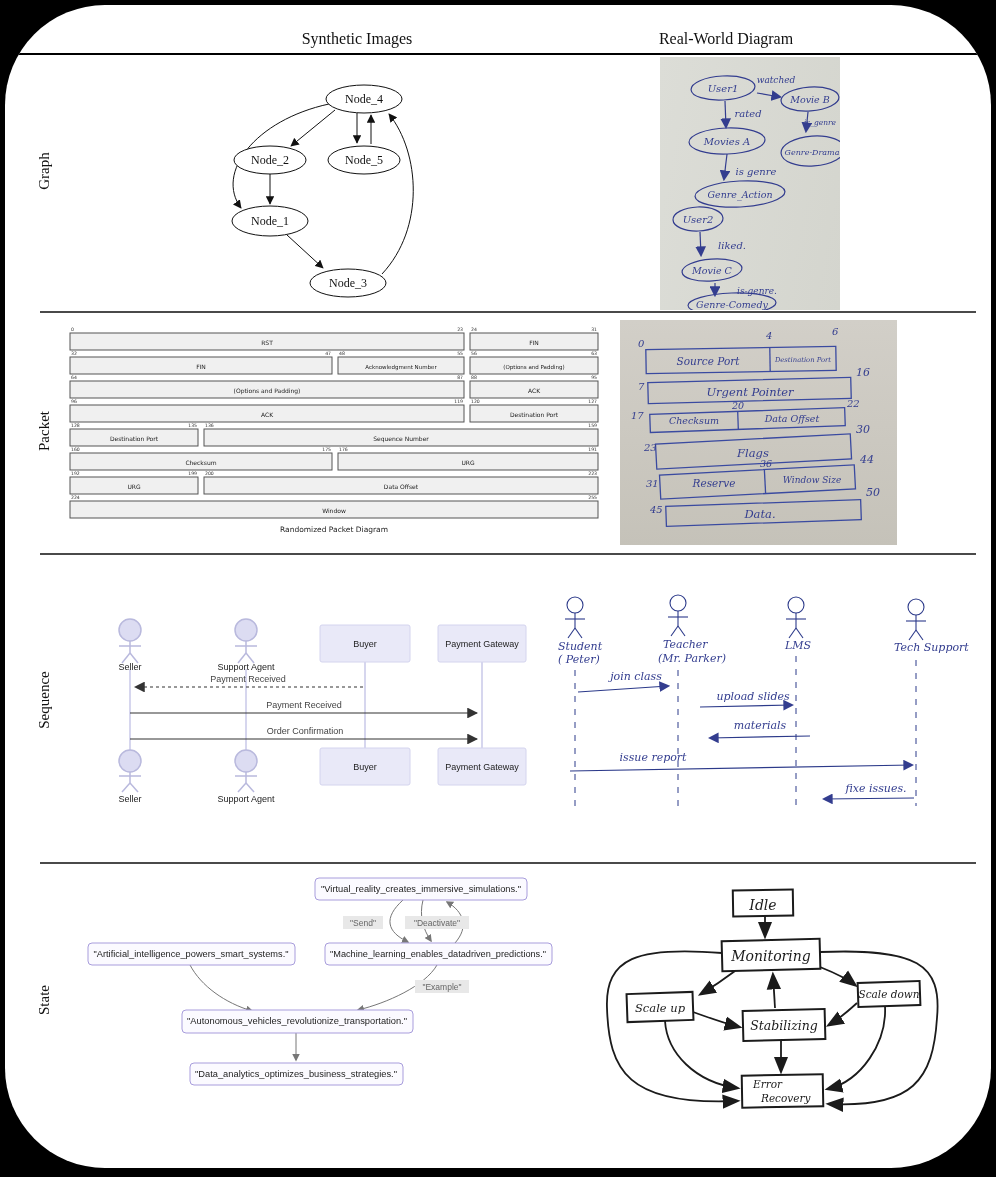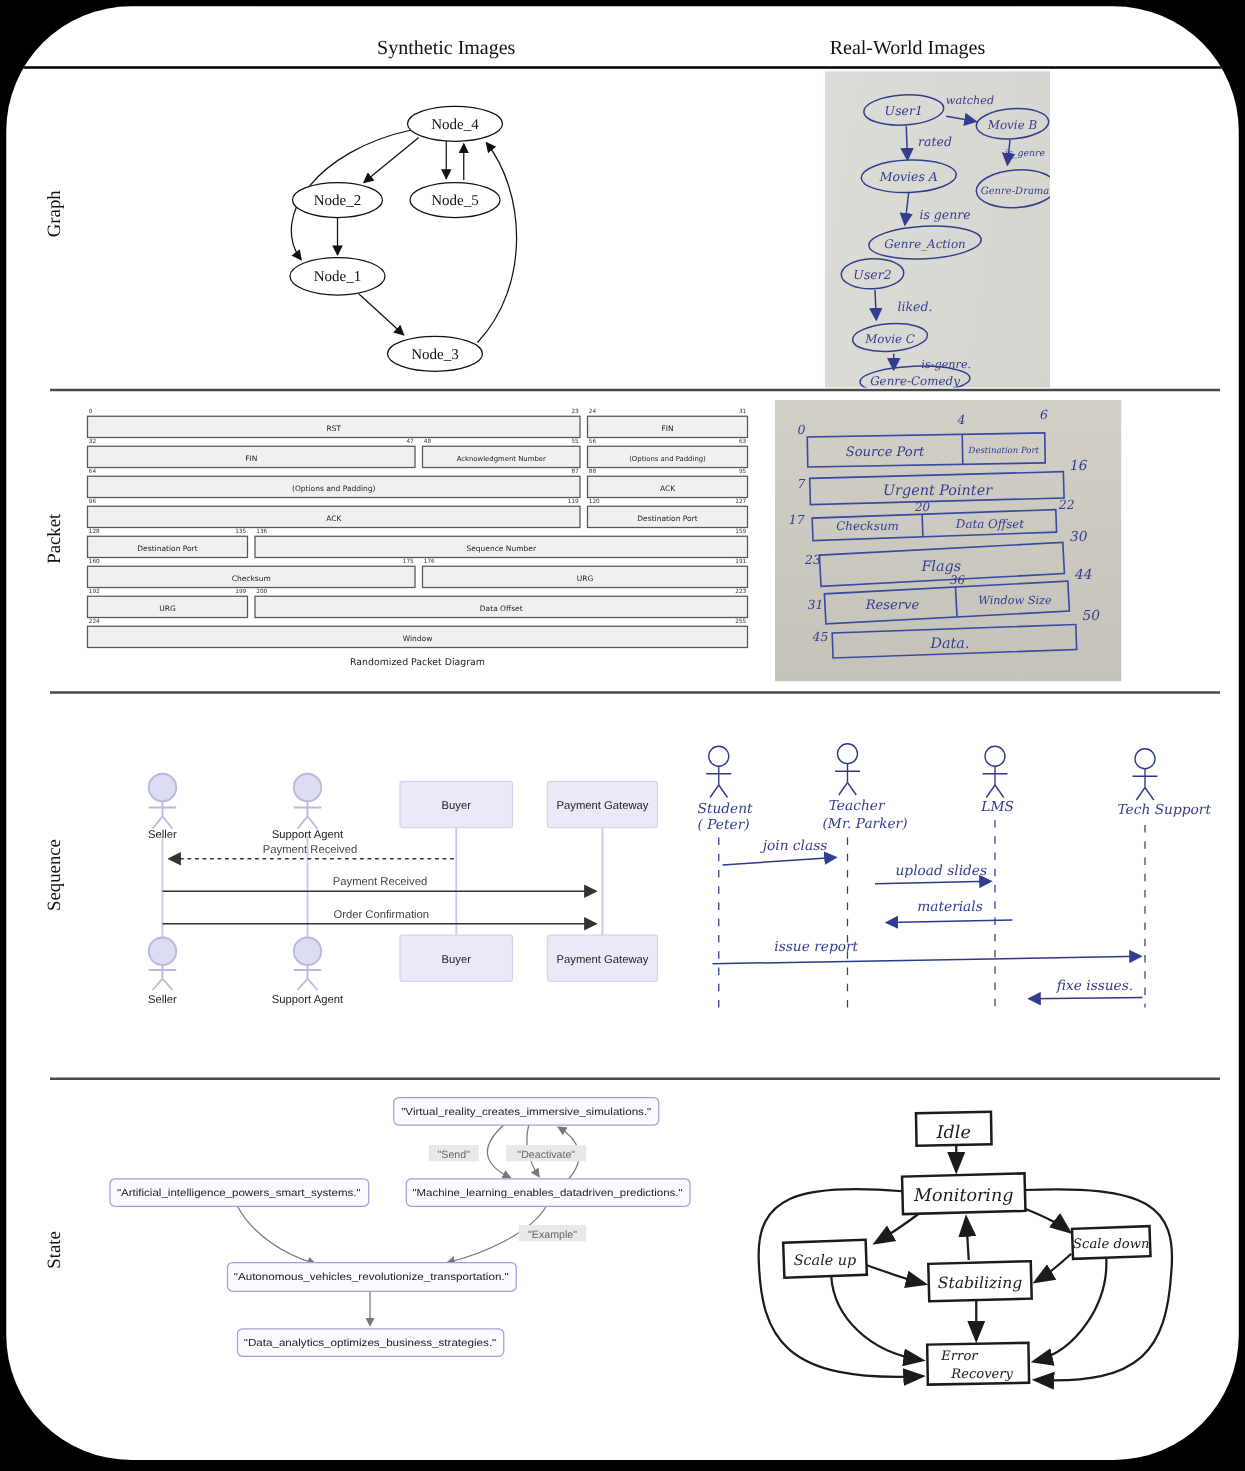--- a/index.html
+++ b/index.html
@@ -29,21 +29,21 @@
   .st-edge{font-family:"Liberation Sans",sans-serif;font-size:8.5px;fill:#666;}
 </style>
 </head>
 <body>
 
 <div class="stage">
  <div class="paper">
   <div class="inner">
 
     <div class="col-header" style="left:357px">Synthetic Images</div>
-    <div class="col-header" style="left:726px">Real-World Images</div>
+    <div class="col-header" style="left:726px">Real-World Diagram</div>
     <div class="hline header" style="left:0;top:53px;width:996px"></div>
 
     <div class="row-label" style="left:-4px;top:161px">Graph</div>
     <div class="row-label" style="left:-4px;top:421px">Packet</div>
     <div class="row-label" style="left:-4px;top:690px">Sequence</div>
     <div class="row-label" style="left:-4px;top:990px">State</div>
 
     <div class="hline" style="left:40px;top:311px;width:936px"></div>
     <div class="hline" style="left:40px;top:553px;width:936px"></div>
     <div class="hline" style="left:40px;top:862px;width:936px"></div>

